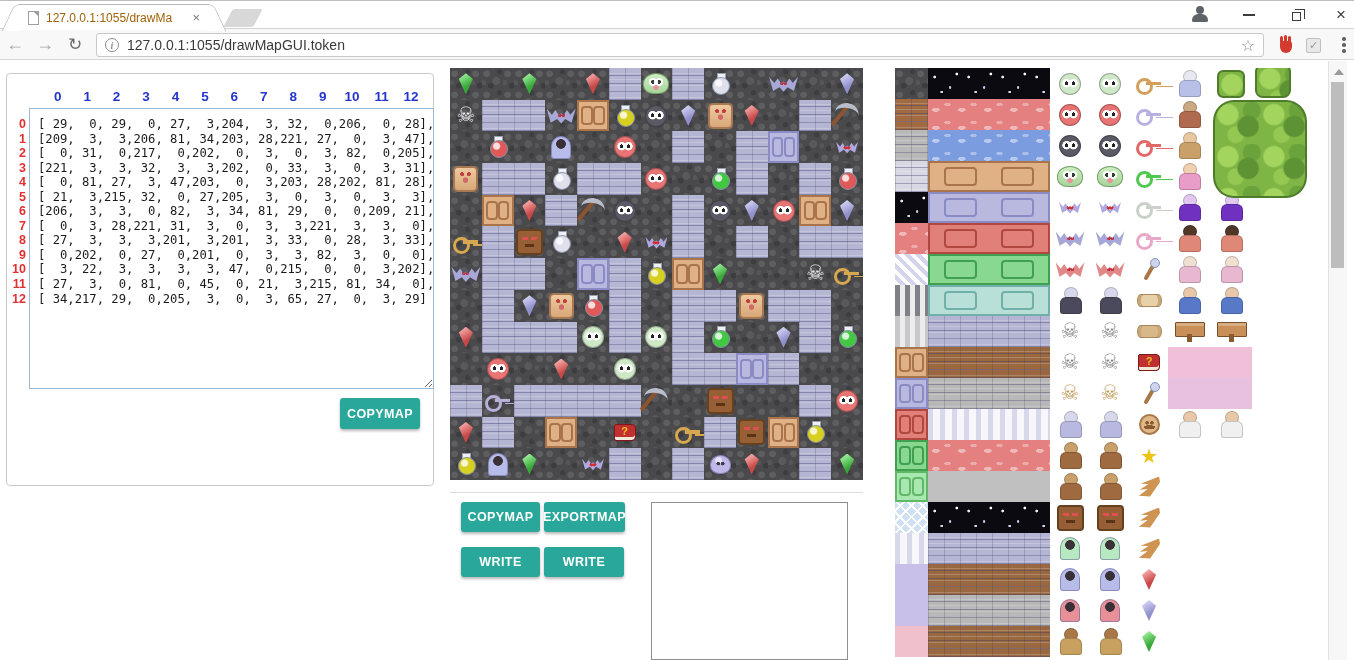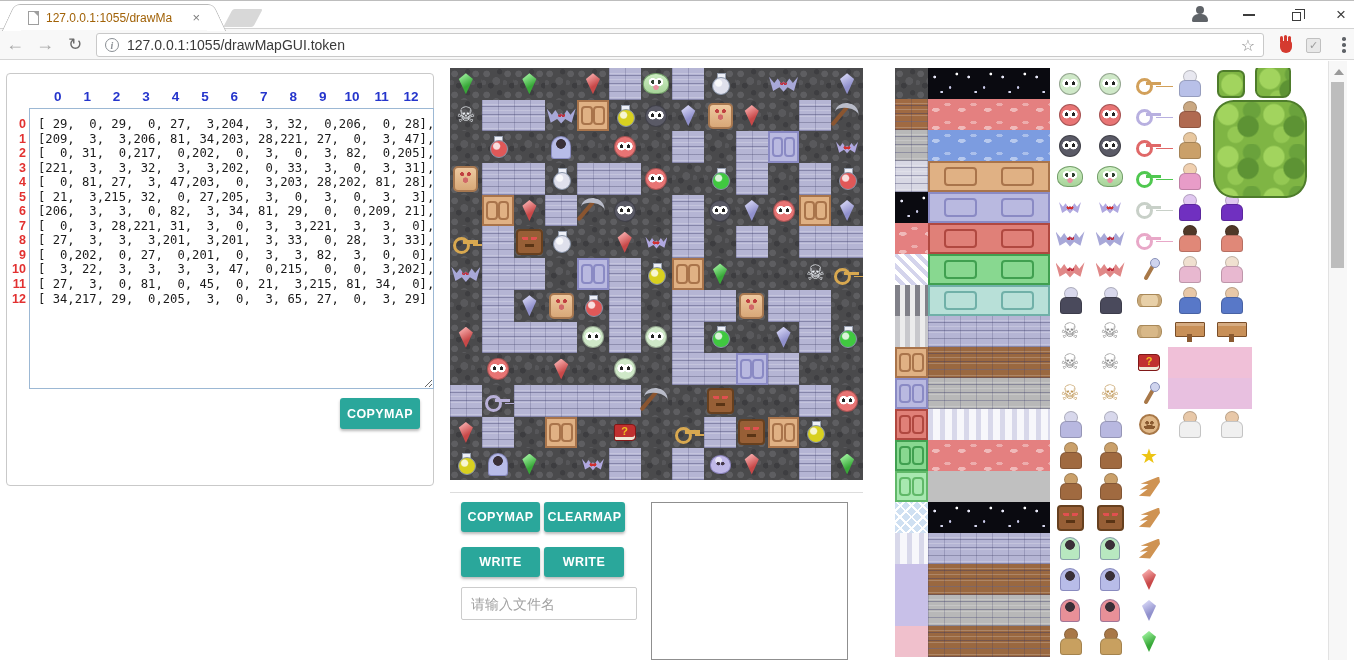--- a/index.html
+++ b/index.html
@@ -634,24 +634,23 @@
         </div>
         <div class="mcell f-floor"></div>
         <div class="mcell f-brick"></div>
         <div class="mcell f-floor">
           <div class="i-gem" style="--c1: #38a838; --c2: #90e890;"></div>
         </div>
       </div>
 
     <div class="mid-divider"></div>
     <button class="btn clearmap">COPYMAP</button>
-    <button class="btn exportmap">CLEARMAP</button>
+    <button class="btn exportmap">EXPORTMAP</button>
     <button class="btn readbtn">WRITE</button>
     <button class="btn writebtn">WRITE</button>
-    <input class="filename-input" type="text" placeholder="请输入文件名" style="">
     <div class="output-box"></div>
 
     <div class="tileset">
       <div>
           <div class="ts-row">
             <div class="ts-cell f-floor" style="width: 33px;"></div>
             <div class="ts-cell f-stars" style="width: 122px;"></div>
             <div class="ts-cell" style="width: 40px;">
               <div class="i-ball" style="--c1: #cfe8c8;"></div>
             </div>

